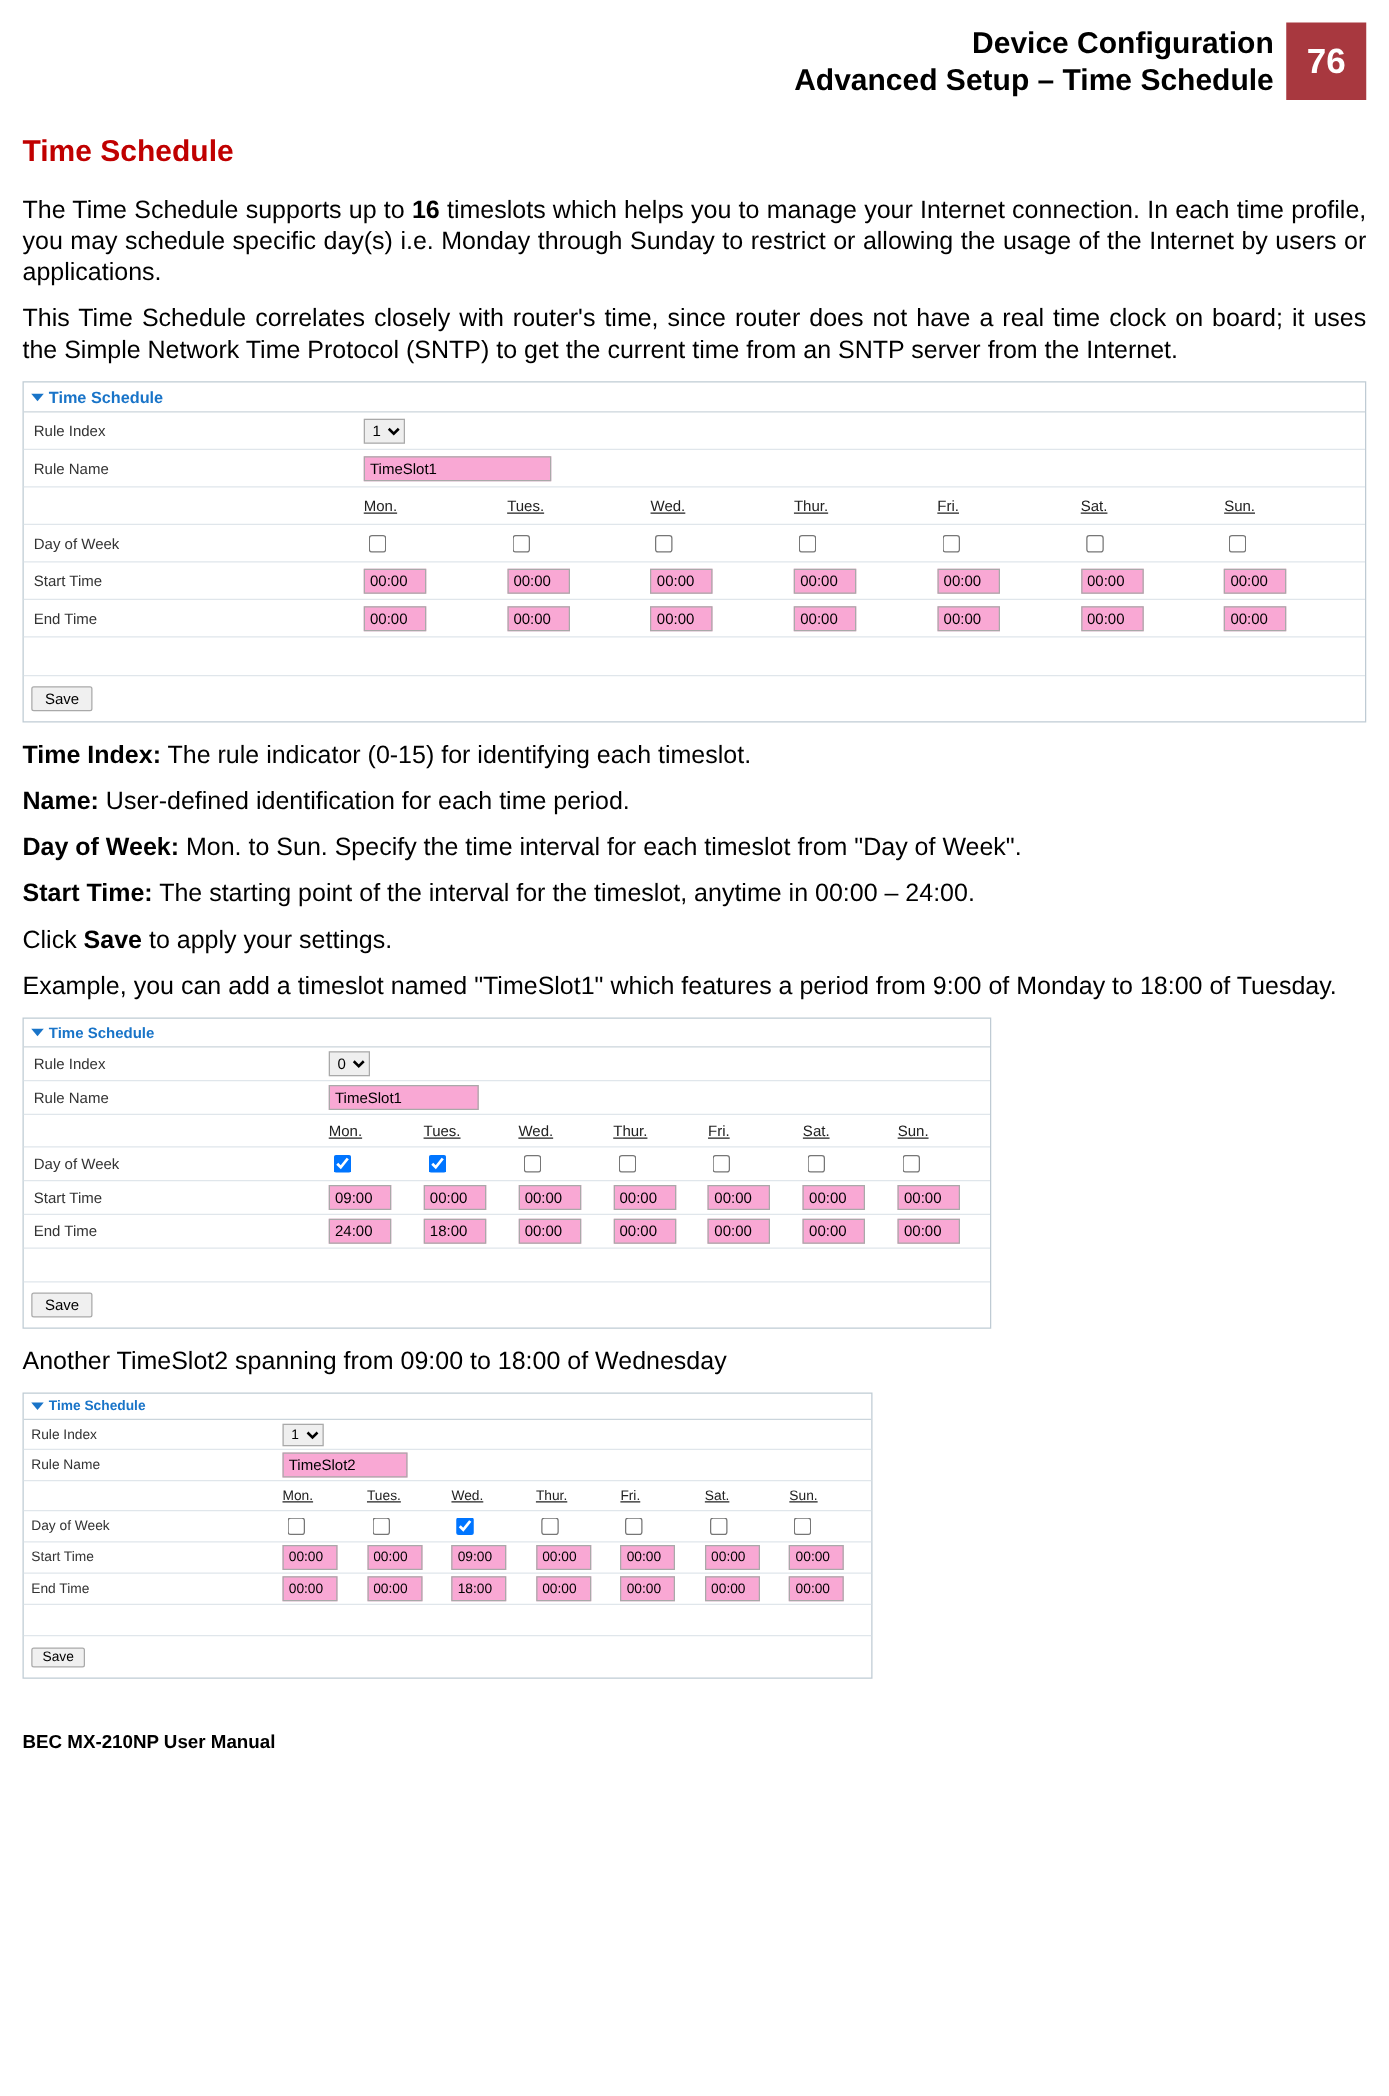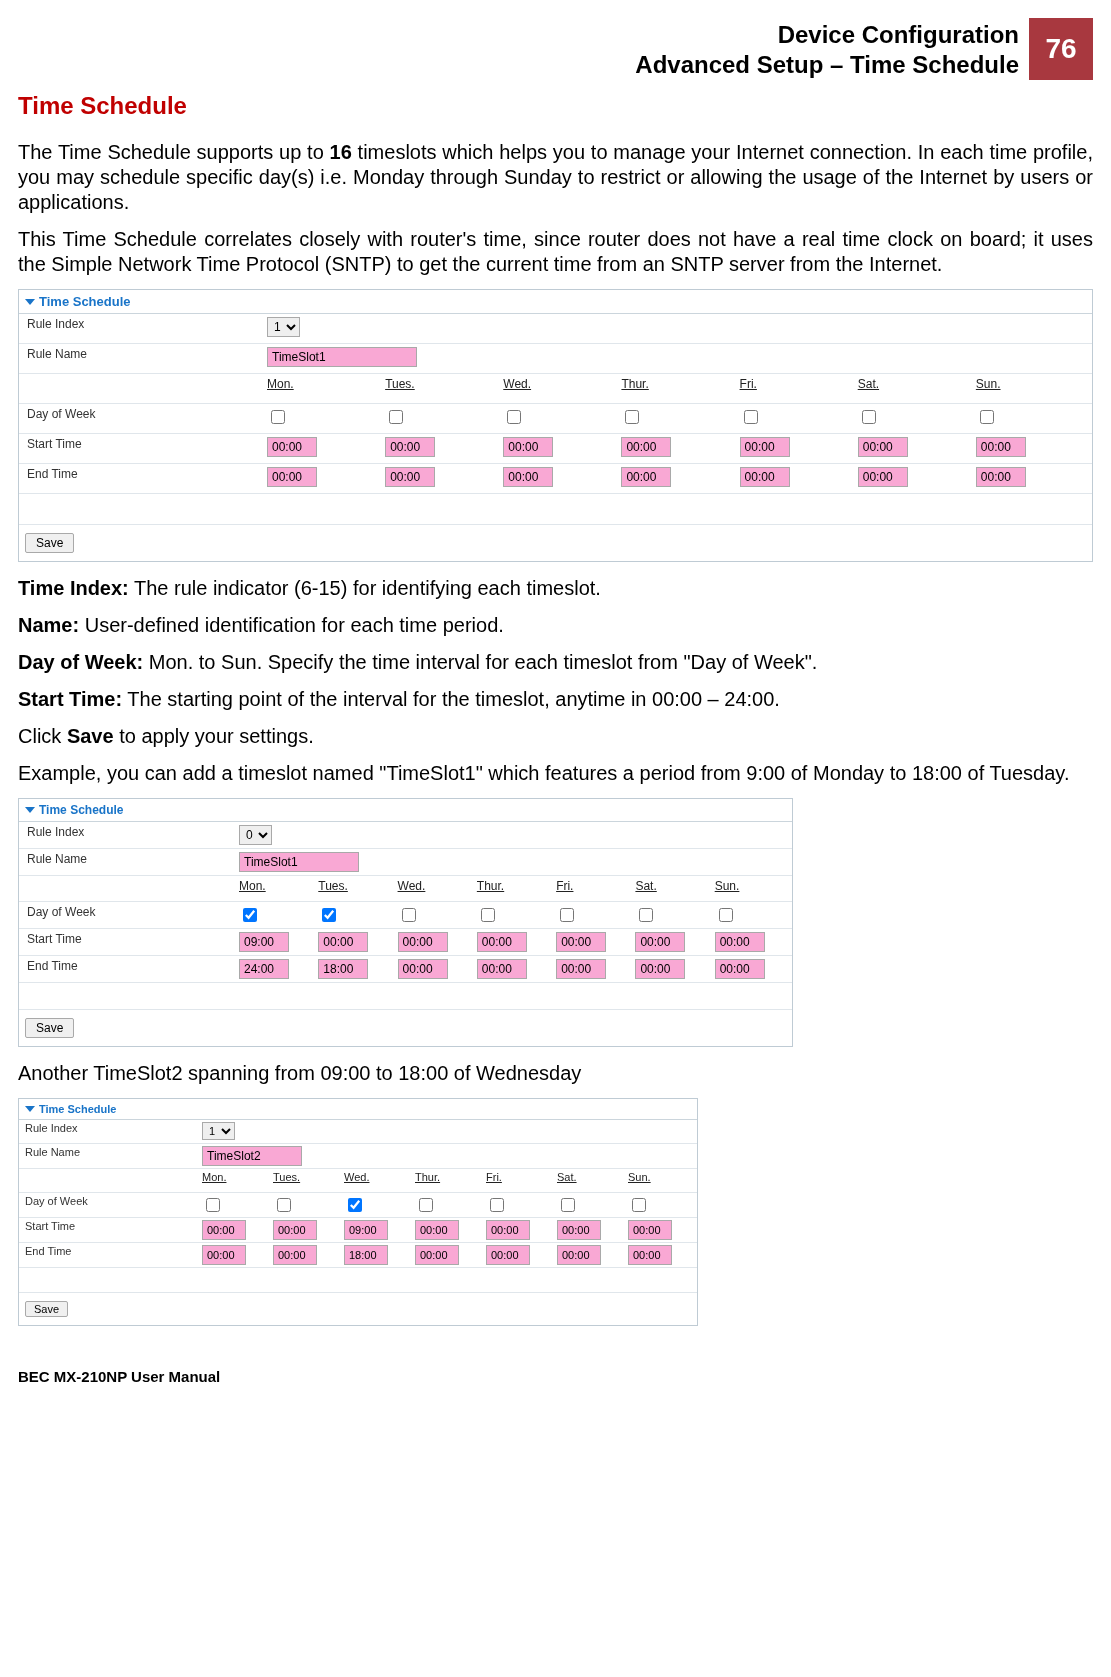--- a/index.html
+++ b/index.html
@@ -11,21 +11,21 @@
     color: #000;
     width: 1111px;
   }
   .page {
     padding: 18px 18px 0 18px;
   }
   .header {
     display: flex;
     justify-content: flex-end;
     align-items: stretch;
-    margin-bottom: 12px;
+    margin-bottom: 28px;
   }
   .header-text {
     text-align: right;
     font-weight: bold;
     font-size: 24px;
     line-height: 1.25;
     padding-right: 10px;
     padding-top: 2px;
   }
   .pagebox {
@@ -73,24 +73,25 @@
     border-top: 6px solid #1974c8;
     margin-right: 4px;
   }
   .panel-title {
     color: #1974c8;
     font-weight: bold;
     font-size: 13px;
   }
   .form-row {
     display: flex;
-    align-items: flex-start;
+    align-items: center;
     border-bottom: 1px solid #e0e6eb;
     min-height: 30px;
     padding: 3px 0 3px 8px;
+    gap: 24px;
   }
   .form-row.noborder { border-bottom: none; }
   .row-label {
     flex: 0 0 238px;
     font-size: 12px;
   }
   .row-body {
     display: flex;
     flex: 1;
     gap: 0;
@@ -292,21 +293,21 @@
               <input class="txt timebox" value="00:00" style="">
             </div>
         </div>
       </div>
       <div class="form-row noborder" style="height:14px"></div>
       <div class="save-row">
         <button class="save-btn">Save</button>
       </div>
     </div>
 
-    <p><span class="bold">Time Index:</span><span> The rule indicator (6-15) for identifying each timeslot.</span></p>
+    <p><span class="bold">Time Index:</span><span> The rule indicator (0-15) for identifying each timeslot.</span></p>
     <p><span class="bold">Name:</span><span> User-defined identification for each time period.</span></p>
     <p><span class="bold">Day of Week:</span><span> Mon. to Sun. Specify the time interval for each timeslot from "Day of Week".</span></p>
     <p><span class="bold">Start Time:</span><span> The starting point of the interval for the timeslot, anytime in 00:00 – 24:00.</span></p>
     <p><span>Click </span><span class="bold">Save</span><span> to apply your settings.</span></p>
     <p>Example, you can add a timeslot named "TimeSlot1" which features a period from 9:00 of Monday to 18:00 of Tuesday.</p>
 
     <div class="panel small med">
       <div class="panel-title-row">
         <span class="arrow"></span>
         <span class="panel-title">Time Schedule</span>

